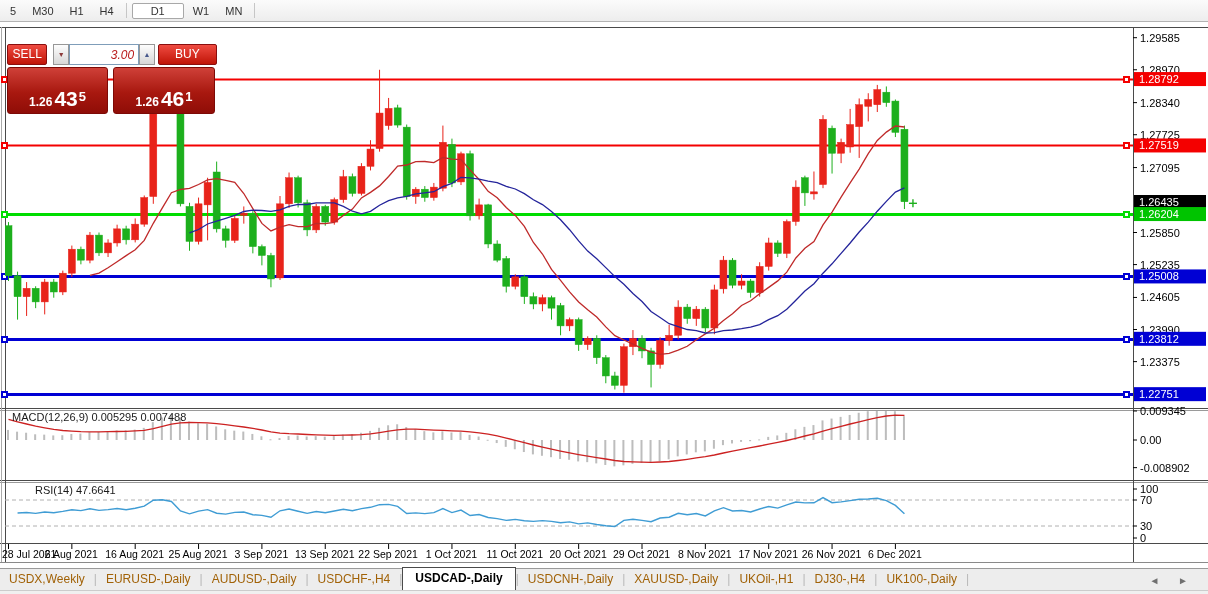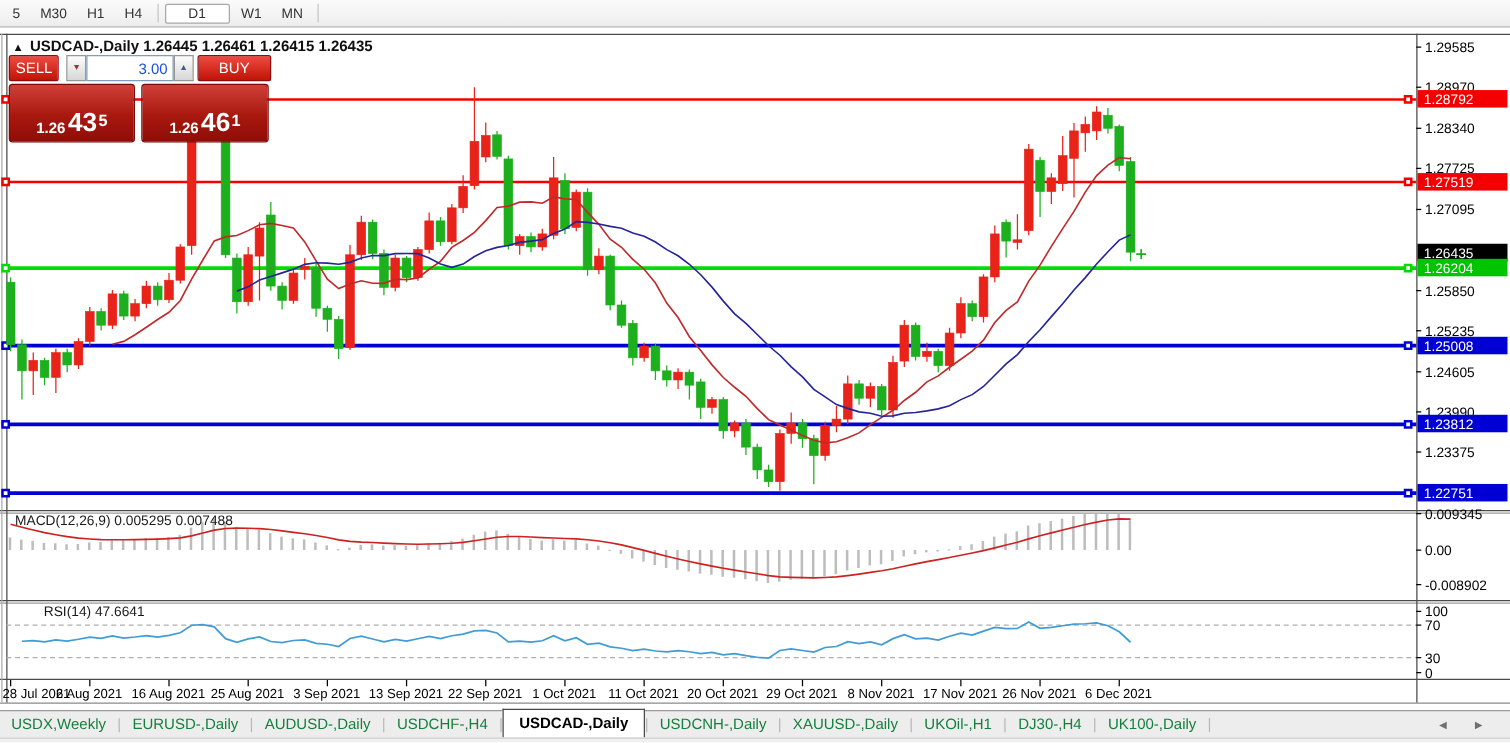--- a/index.html
+++ b/index.html
@@ -27,41 +27,41 @@
   .tp-btn { color:#fff; font-size:12px; text-align:center; line-height:19px;
     background:linear-gradient(180deg,#ef4b41,#c01407); border:1px solid #8a0e0e;
     border-radius:2px; cursor:pointer; }
   #tp-sell { width:47px; }
   #tp-buy  { width:69px; margin-left:3px; }
   .tp-spin { width:18px; background:linear-gradient(180deg,#fdfdfd,#d7d7d7);
     border:1px solid #979797; font-size:7px; text-align:center; line-height:19px; cursor:pointer; }
   #tp-spin-down { margin-left:6px; color:#8b3a3a; }
   #tp-spin-up   { color:#47588c; }
   #tp-vol { width:70px; border:1px solid #7f9db9; font-size:12px; text-align:right;
-    padding-right:4px; color:#1d4ed8; background:#fff; }
+    padding-right:4px; color:#b91c1c; background:#fff;font-style:italic; }
   #tp-row2 { display:flex; margin-top:2px; }
   .tp-price { height:47px; color:#fff; border:1px solid #7d0a06; border-radius:3px;
     background:linear-gradient(180deg,#cf4038 0%,#a8180f 55%,#8f0d07 100%);
     display:flex; align-items:flex-end; justify-content:center; padding-bottom:1px; cursor:pointer; }
   #tp-price-sell { width:101px; }
   #tp-price-buy  { width:102px; margin-left:5px; }
   .tp-small { font-size:12px; font-weight:bold; line-height:20px; margin-right:2px; }
   .tp-big   { font-size:21px; font-weight:bold; line-height:27px; }
   .tp-sup   { font-size:13px; font-weight:bold; line-height:30px; vertical-align:top; margin-left:1px; }
 
   
   .pane-label { position:absolute; left:12px; z-index:20; font-size:11px; color:#1a1a1a; }
   #macd-label { top:411px; }
   #rsi-label  { top:484px;padding-left:23px; }
 
   
   #tabbar { position:absolute; left:0; top:568px; width:1208px; height:22px;
     background:#ededed; border-top:1px solid #9a9a9a; display:flex; align-items:flex-end;
     z-index:30; }
-  .tab { font-size:12px; color:#15803d; padding:3px 9px 4px 9px; white-space:nowrap; cursor:pointer; }
+  .tab { font-size:12px; color:#a16207; padding:3px 9px 4px 9px; white-space:nowrap; cursor:pointer; }
   .tab.active { background:#fff; color:#000; font-weight:bold;
     border:1px solid #4a4a4a; border-bottom:none; padding:3px 12px 5px 12px; margin-top:-2px; }
   .tab-sep { color:#b8b8b8; font-size:12px; padding-bottom:4px; }
   #tab-arrows { margin-left:auto; padding:0 12px 4px 0; font-size:10px; color:#707070; letter-spacing:8px; cursor:pointer; }
 
   #statusbar { position:absolute; left:0; top:590px; width:1208px; height:4px;
     background:#f0f0f0; border-top:1px solid #cccccc; z-index:30; }
 </style>
 </head>
 <body>
@@ -555,23 +555,20 @@
       <span class="tf-item">M30</span>
       <span class="tf-item">H1</span>
       <span class="tf-item">H4</span>
       <div class="tf-sep"></div>
       <span class="tf-item active">D1</span>
       <span class="tf-item">W1</span>
       <span class="tf-item">MN</span>
       <div class="tf-sep"></div>
     </div>
 
-  <div id="chart-header">
-    <span class="tri">▲</span><span>USDCAD-,Daily  1.26445 1.26461 1.26415 1.26435</span>
-  </div>
 
   <div id="trade-panel">
     <div id="tp-row1">
       <div id="tp-sell" class="tp-btn">SELL</div>
       <div id="tp-spin-down" class="tp-spin">▼</div>
       <input id="tp-vol" readonly="" value="3.00" style="">
       <div id="tp-spin-up" class="tp-spin">▲</div>
       <div id="tp-buy" class="tp-btn">BUY</div>
     </div>
     <div id="tp-row2">

